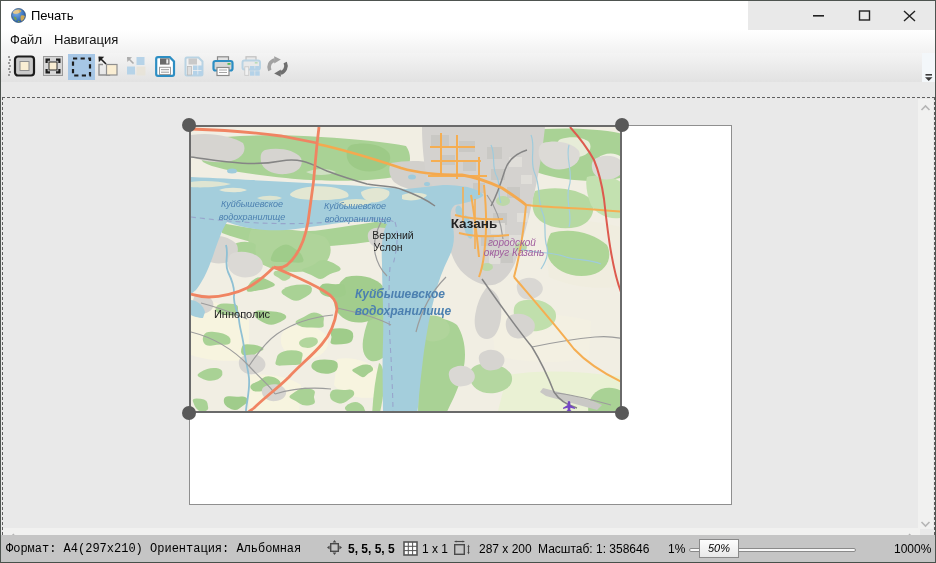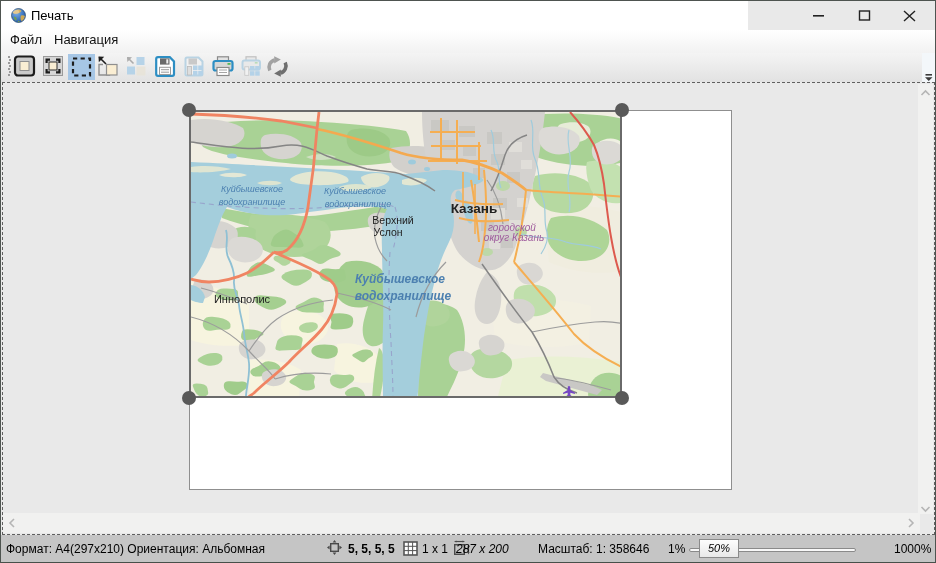--- a/index.html
+++ b/index.html
@@ -5,21 +5,21 @@
 html,body{margin:0;padding:0;}
 body{width:936px;height:563px;overflow:hidden;font-family:"Liberation Sans",sans-serif;background:#fff;}
 #win{position:absolute;left:0;top:0;width:936px;height:563px;border:1px solid #4e5450;box-sizing:border-box;background:#e9e9e9;}
 #titlebar{position:absolute;left:0;top:0;width:747px;height:29px;background:#fff;}
 #title-text{position:absolute;left:30px;top:7px;font-size:13px;color:#000;}
 #globe{position:absolute;left:10px;top:7px;}
 .winbtn{position:absolute;top:0;height:29px;width:45px;}
 #menubar{position:absolute;left:0;top:29px;width:934px;height:23px;background:linear-gradient(#ffffff,#f2f2f2);}
 .menuitem{position:absolute;top:2px;font-size:13px;color:#111;}
 #toolbar{position:absolute;left:0;top:52px;width:934px;height:29px;background:linear-gradient(#f4f4f4,#e2e2e2);}
-#content{position:absolute;left:1px;top:81px;width:933px;height:453px;background:#e9e9e9;border:1px dashed #606060;box-sizing:border-box;}
+#content{position:absolute;left:1px;top:96px;width:933px;height:453px;background:#e9e9e9;border:1px dashed #606060;box-sizing:border-box;}
 #page{position:absolute;left:186px;top:27px;width:543px;height:380px;background:#fff;border:1px solid #8f8f8f;box-sizing:border-box;}
 #mapbox{position:absolute;left:186px;top:27px;width:433px;height:288px;border:2px solid #6a6a6a;box-sizing:border-box;background:#f2efe9;overflow:hidden;}
 .handle{position:absolute;width:14px;height:14px;border-radius:50%;background:#595959;}
 #vsb{position:absolute;right:1px;top:1px;width:15px;height:430px;background:#f1f1f0;}
 #hsb{position:absolute;left:0px;bottom:1px;width:917px;height:20px;background:#f1f1f0;}
 #statusbar{position:absolute;left:0;top:534px;width:934px;height:27px;background:#c5c5c5;font-size:12px;color:#000;}
 #statusbar .txt{position:absolute;top:7px;white-space:nowrap;}
 #bottomedge{position:absolute;left:0;top:561px;width:934px;height:2px;background:#47504a;}
 .sicon{position:absolute;top:6px;}
 #slider-track{position:absolute;left:688px;top:547px;width:167px;height:4px;background:#f8f8f8;border:1px solid #8a8a8a;border-radius:2px;box-sizing:border-box;}
@@ -382,42 +382,42 @@
       </svg>
     </div>
     <div id="hsb">
       <svg width="917" height="20">
         <path d="M11 6 L7 10 L11 14" fill="none" stroke="#b5b5b5" stroke-width="1.6"></path>
         <path d="M906 6 L910 10 L906 14" fill="none" stroke="#b5b5b5" stroke-width="1.6"></path>
       </svg>
     </div>
   </div>
   <div id="statusbar">
-    <span class="txt" style="left:5px;">Формат: A4(297x210) Ориентация: Альбомная</span>
+    <span class="txt" style="left:5px;font-family:Liberation Mono, monospace;">Формат: A4(297x210) Ориентация: Альбомная</span>
     <svg class="sicon" style="left:326px;top:5px;" width="15" height="15" viewBox="0 0 15 15">
       <rect x="3.7" y="3.7" width="7.6" height="7.6" fill="none" stroke="#4a4a4a" stroke-width="1.4"></rect>
       <path d="M7.5 0 L9.4 2.6 L5.6 2.6 Z" fill="#4a4a4a"></path>
       <path d="M7.5 15 L9.4 12.4 L5.6 12.4 Z" fill="#4a4a4a"></path>
       <path d="M0 7.5 L2.6 5.6 L2.6 9.4 Z" fill="#4a4a4a"></path>
       <path d="M15 7.5 L12.4 5.6 L12.4 9.4 Z" fill="#4a4a4a"></path>
     </svg>
     <span class="txt" style="left:347px;font-weight:bold;">5, 5, 5, 5</span>
     <svg class="sicon" style="left:402px;" width="15" height="15" viewBox="0 0 15 15">
       <rect x="1" y="1" width="13" height="13" fill="#fff" stroke="#555" stroke-width="1.6"></rect>
       <path d="M1 5.3 H14 M1 9.6 H14 M5.3 1 V14 M9.6 1 V14" stroke="#555" stroke-width="1"></path>
     </svg>
     <span class="txt" style="left:421px;">1 x 1</span>
     <svg class="sicon" style="left:452px;top:5px;" width="18" height="16" viewBox="0 0 18 16">
       <rect x="1.7" y="4.7" width="9.6" height="9.6" fill="none" stroke="#4a4a4a" stroke-width="1.4"></rect>
       <path d="M2.5 1.5 H10.5" stroke="#4a4a4a" stroke-width="1.1"></path>
       <path d="M1 1.5 L3.4 0.4 L3.4 2.6 Z M12 1.5 L9.6 0.4 L9.6 2.6 Z" fill="#4a4a4a" stroke="none"></path>
       <path d="M15.5 6 V13" stroke="#4a4a4a" stroke-width="1.1"></path>
       <path d="M15.5 4.5 L14.4 6.9 L16.6 6.9 Z M15.5 14.5 L14.4 12.1 L16.6 12.1 Z" fill="#4a4a4a" stroke="none"></path>
     </svg>
-    <span class="txt" style="left:455px;font-style:italic;">287 x 200</span>
+    <span class="txt" style="left:478px;">287 x 200</span>
     <span class="txt" style="left:537px;">Масштаб: 1: 358646</span>
     <span class="txt" style="left:667px;">1%</span>
     <span class="txt" style="left:893px;">1000%</span>
   </div>
   <div id="slider-track"></div>
   <div id="slider-thumb">50%</div>
   <div id="bottomedge"></div>
 </div>
 
 </body></html>

